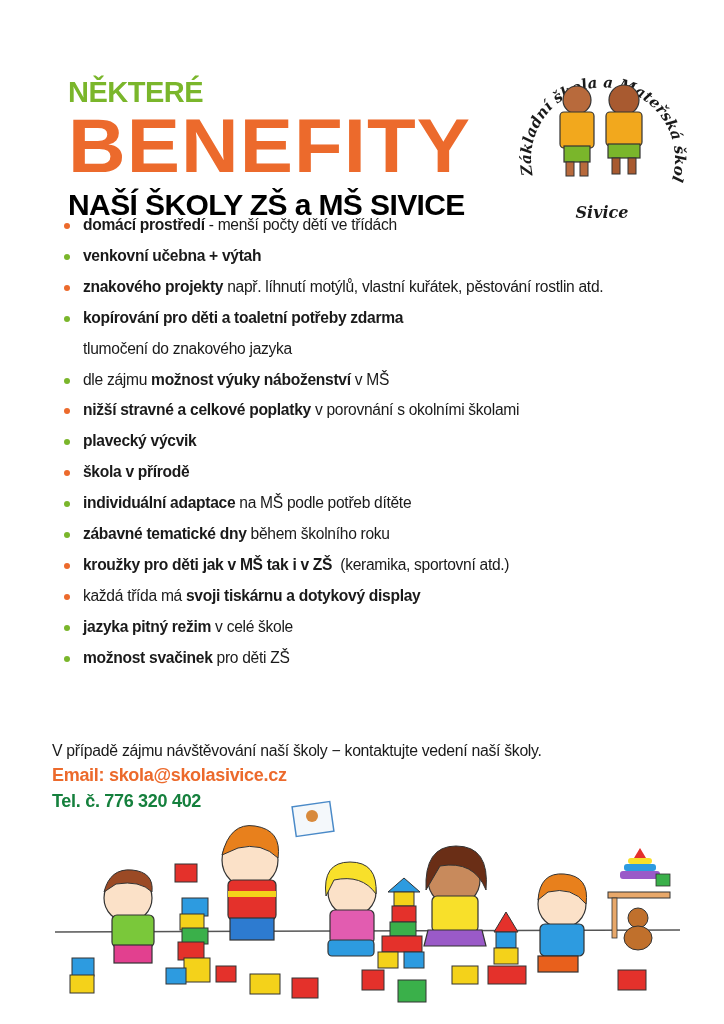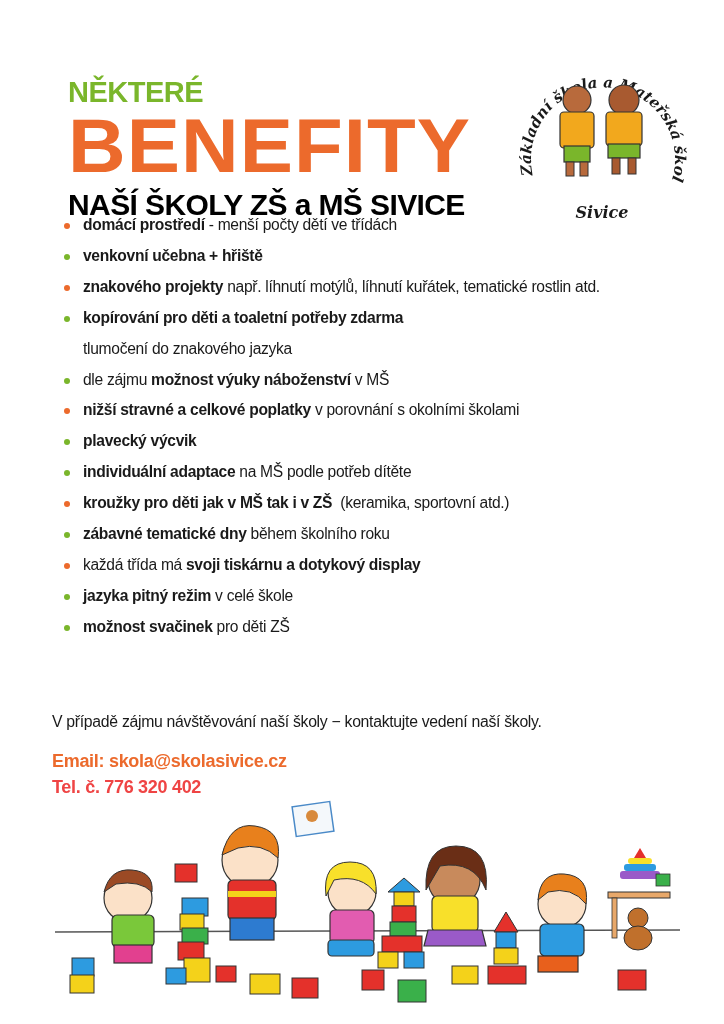--- a/index.html
+++ b/index.html
@@ -10,24 +10,24 @@
   .h-big { font-size: 76px; font-weight: bold; color: #ec6a2c; letter-spacing: 1px; line-height: 72px; margin-top: 2px; transform: scaleX(1.05); transform-origin: left; }
   .h-sub { font-size: 30px; font-weight: bold; color: #000000; letter-spacing: -0.6px; line-height: 34px; margin-top: 6px; }
 
   .logo { position: absolute; left: 512px; top: 40px; width: 180px; height: 185px; }
 
   .list { position: absolute; left: 50px; top: 198px; margin: 12px; padding: 0; list-style: none; width: 660px; }
   .list li { position: relative; padding-left: 21px; font-size: 15.6px; line-height: 30.9px; letter-spacing: -0.3px; white-space: nowrap; }
   .list li .dot { position: absolute; left: 2px; top: 13px; width: 6px; height: 6px; border-radius: 50%; }
   .list li b { font-weight: bold; }
 
-  .contact { position: absolute; left: 52px; top: 711px; }
+  .contact { position: absolute; left: 52px; top: 740px; }
   .contact .note { font-size: 15.8px; letter-spacing: -0.3px; line-height: 22px; }
-  .contact .email { font-size: 18px; font-weight: bold; color: #ec6a2c; line-height: 26px; letter-spacing: -0.3px; margin-top: 15px; }
-  .contact .tel { font-size: 18px; font-weight: bold; color: #ef4444; line-height: 26px; letter-spacing: -0.3px; }
+  .contact .email { font-size: 18px; font-weight: bold; color: #ec6a2c; line-height: 26px; letter-spacing: -0.3px; }
+  .contact .tel { font-size: 18px; font-weight: bold; color: #15803d; line-height: 26px; letter-spacing: -0.3px; }
 
   .illustration { position: absolute; left: 0; top: 800px; width: 724px; height: 224px; }
 </style>
 </head>
 <body>
 
 <div class="header">
   <div class="h-small">NĚKTERÉ</div>
   <div class="h-big">BENEFITY</div>
   <div class="h-sub">NAŠÍ ŠKOLY ZŠ a MŠ SIVICE</div>
@@ -52,30 +52,31 @@
     <rect x="94" y="72" width="36" height="34" rx="4" fill="#f2a81d" stroke="#333" stroke-width="1.2"></rect>
     <rect x="96" y="104" width="32" height="14" fill="#7ab62b" stroke="#333" stroke-width="1.2"></rect>
     <rect x="100" y="118" width="8" height="16" fill="#a85a30" stroke="#333" stroke-width="1"></rect>
     <rect x="116" y="118" width="8" height="16" fill="#a85a30" stroke="#333" stroke-width="1"></rect>
     <text x="90" y="178" text-anchor="middle" font-family="DejaVu Serif, serif" font-style="italic" font-weight="bold" font-size="16" fill="#1a1a1a">Sivice</text>
   </svg>
 </div>
 
 <ul class="list">
   <li><span class="dot" style="background:#ec6a2c"></span><b>domácí prostředí</b><span> - menší počty dětí ve třídách</span></li>
-  <li><span class="dot" style="background:#7ab62b"></span><b>venkovní učebna + hřiště</b><span></span></li>
-  <li><span class="dot" style="background:#ec6a2c"></span><b>znakového projekty</b><span> např. líhnutí motýlů, líhnutí kuřátek, tematické rostlin atd.</span></li>
+  <li><span class="dot" style="background:#7ab62b"></span><b>venkovní učebna + výtah</b><span></span></li>
+  <li><span class="dot" style="background:#ec6a2c"></span><b>znakového projekty</b><span> např. líhnutí motýlů, vlastní kuřátek, pěstování rostlin atd.</span></li>
   <li><span class="dot" style="background:#7ab62b"></span><b>kopírování pro děti a toaletní potřeby zdarma</b><span></span></li>
   <li><span>tlumočení do znakového jazyka</span></li>
   <li><span class="dot" style="background:#7ab62b"></span><span>dle zájmu </span><b>možnost výuky náboženství</b><span> v MŠ</span></li>
   <li><span class="dot" style="background:#ec6a2c"></span><b>nižší stravné  a celkové poplatky</b><span> v porovnání s okolními školami</span></li>
   <li><span class="dot" style="background:#7ab62b"></span><b>plavecký výcvik</b><span></span></li>
+  <li><span class="dot" style="background:#ec6a2c"></span><b>škola v přírodě</b><span></span></li>
   <li><span class="dot" style="background:#7ab62b"></span><b>individuální adaptace</b><span> na MŠ podle potřeb dítěte</span></li>
+  <li><span class="dot" style="background:#7ab62b"></span><b>zábavné tematické dny</b><span> během školního roku</span></li>
   <li><span class="dot" style="background:#ec6a2c"></span><b>kroužky pro děti jak v MŠ tak i v ZŠ</b><span style="white-space:pre">  (keramika, sportovní atd.)</span></li>
-  <li><span class="dot" style="background:#7ab62b"></span><b>zábavné tematické dny</b><span> během školního roku</span></li>
   <li><span class="dot" style="background:#ec6a2c"></span><span>každá třída má </span><b>svoji tiskárnu a dotykový display</b><span></span></li>
   <li><span class="dot" style="background:#7ab62b"></span><b>jazyka pitný režim</b><span> v celé škole</span></li>
   <li><span class="dot" style="background:#7ab62b"></span><b>možnost svačinek</b><span> pro děti ZŠ</span></li>
 </ul>
 
 <div class="contact">
   <div class="note">V případě zájmu návštěvování naší školy − kontaktujte vedení naší školy.</div>
   <div class="email">Email: skola@skolasivice.cz</div>
   <div class="tel">Tel. č. 776 320 402</div>
 </div>

